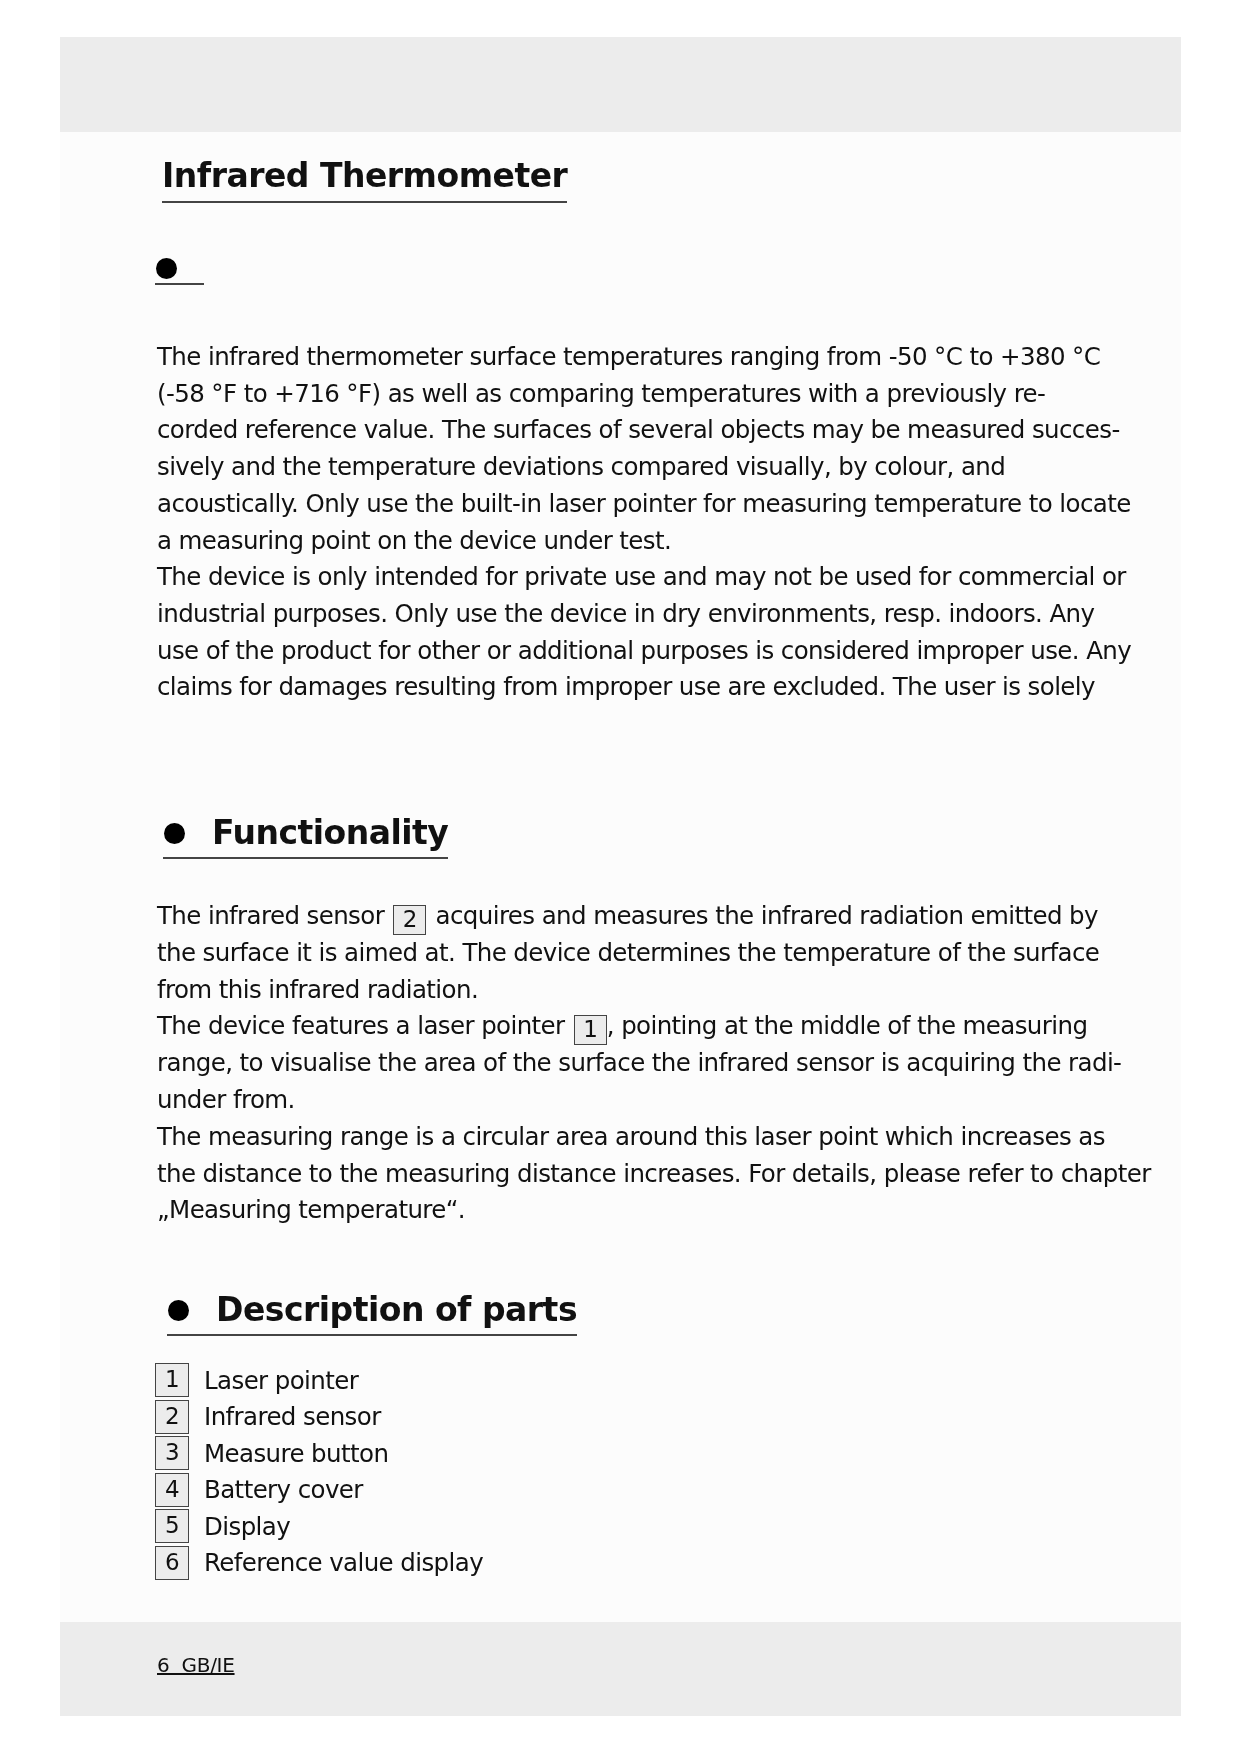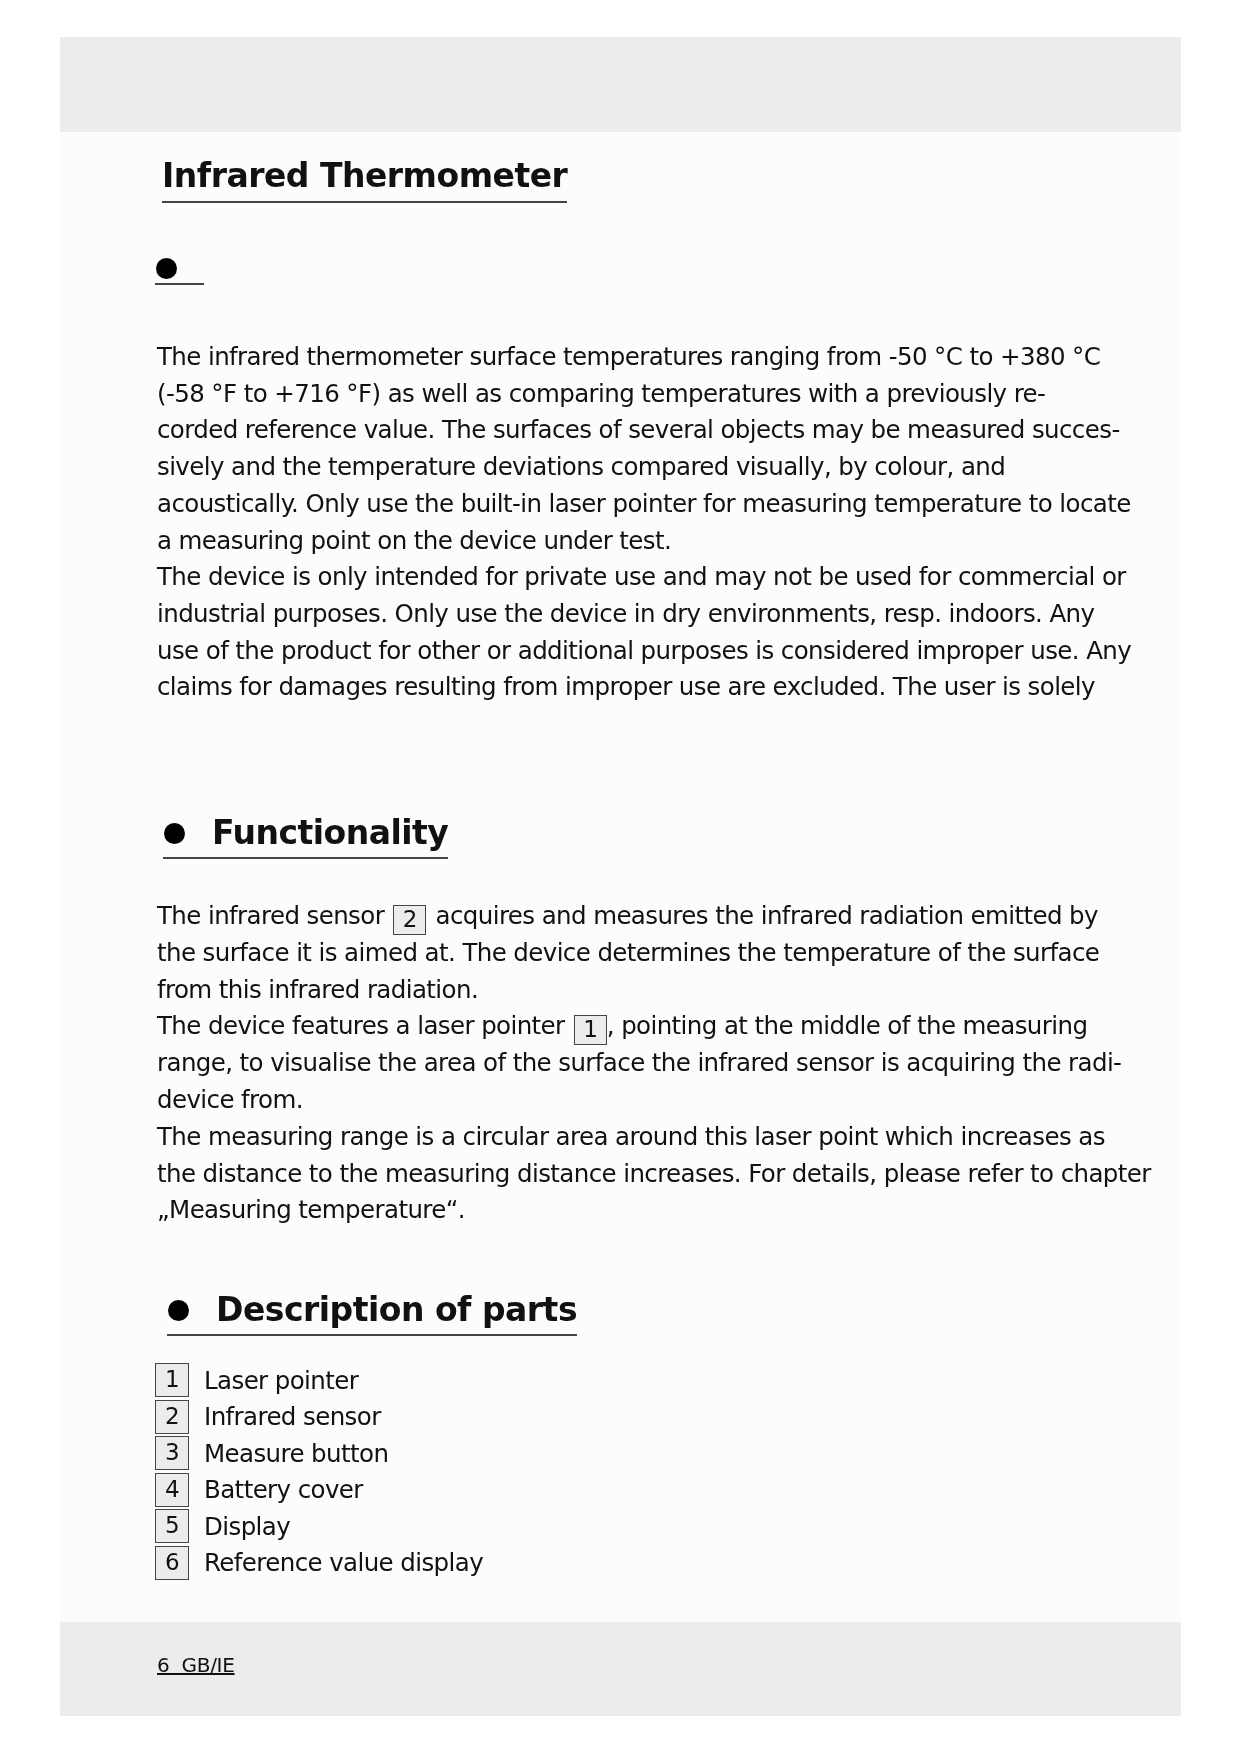--- a/index.html
+++ b/index.html
@@ -109,21 +109,21 @@
 <div class="para" style="top:898px;">
   <span class="line">
     <span>The infrared sensor </span><span class="ref-box">2</span><span> acquires and measures the infrared radiation emitted by</span>
   </span>
   <span class="line">the surface it is aimed at. The device determines the temperature of the surface</span>
   <span class="line">from this infrared radiation.</span>
   <span class="line">
     <span>The device features a laser pointer </span><span class="ref-box" style="margin-right:0;">1</span><span>, pointing at the middle of the measuring</span>
   </span>
   <span class="line">range, to visualise the area of the surface the infrared sensor is acquiring the radi-</span>
-  <span class="line">device from.</span>
+  <span class="line">under from.</span>
   <span class="line">The measuring range is a circular area around this laser point which increases as</span>
   <span class="line">the distance to the measuring distance increases. For details, please refer to chapter</span>
   <span class="line">„Measuring temperature“.</span>
 </div>
 
 <h2 class="section-head" style="top:1278px; margin:12px;">
   <span class="bullet"></span>
   <span>Description of parts</span>
 </h2>
 <ul class="parts-list">

